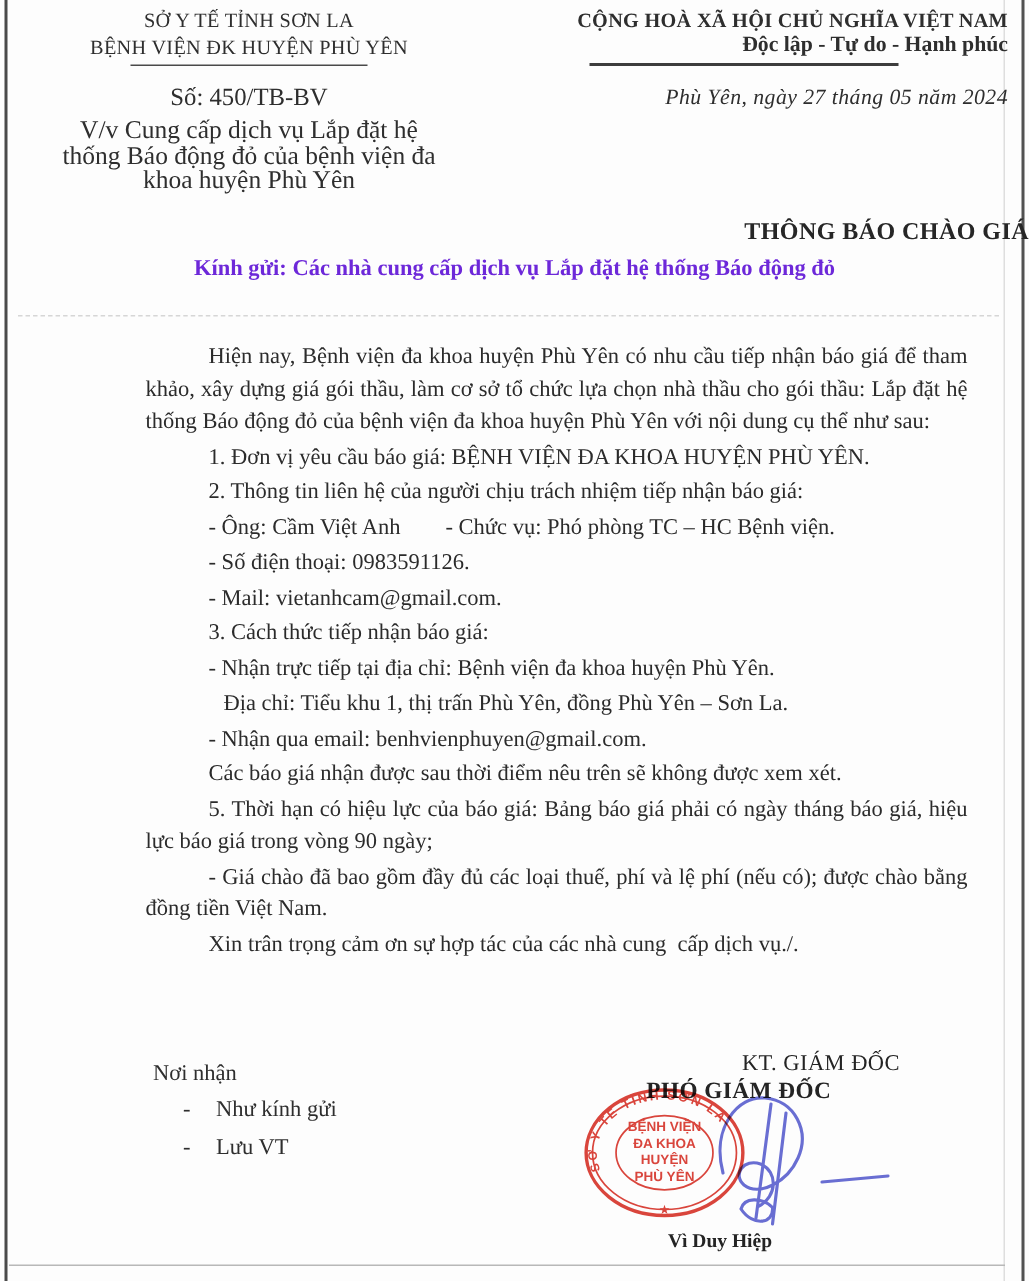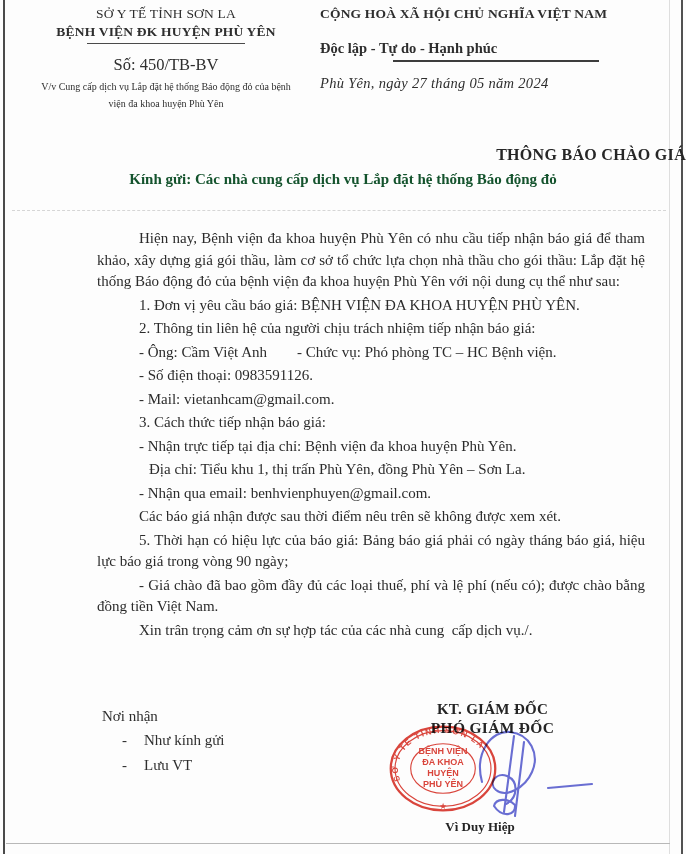--- a/index.html
+++ b/index.html
@@ -12,54 +12,54 @@
   
   .edge-left   { position:absolute; left:3px; top:0; width:2px; height:854px; background:#4a4a4a; }
   .edge-right  { position:absolute; left:681px; top:0; width:2px; height:854px; background:#515151; }
   .edge-fold   { position:absolute; left:669px; top:0; width:1px; height:854px; background:#dedede; }
   .edge-bottom { position:absolute; left:6px; top:843px; width:664px; height:1px; background:#b8b8b8; }
 
   
   .hdr { position:absolute; top:6px; left:12px; width:660px; display:flex; }
   .hdr-left { width:308px; text-align:center; }
   .hl1 { font-size:13.5px; letter-spacing:.2px; }
-  .hl2 { font-size:13.5px; font-weight:bold; margin-top:2px; letter-spacing:.2px; }
+  .hl2 { font-size:13.5px; font-weight:normal; margin-top:2px; letter-spacing:.2px; }
   .hl-rule { width:158px; height:1px; background:#4a4a4a; margin:3px auto 0; }
   .doc-no { font-size:16.5px; margin-top:11px; }
-  .subject { font-size:10px; line-height:16.5px; margin:4px auto 0; width:262px; }
-  .hdr-right { flex:1; text-align:left; }
+  .subject { font-size:17px; line-height:16.5px; margin:4px auto 0; width:262px; }
+  .hdr-right { flex:1; text-align:right; }
   .hr1 { font-size:13.5px; font-weight:bold; letter-spacing:.2px; }
-  .hr2 { font-size:14.5px; font-weight:bold; margin-top:18px; }
+  .hr2 { font-size:14.5px; font-weight:bold; margin-top:0; }
   .hr-rule { width:206px; height:1.5px; background:#3d3d3d; margin:3px auto 0; }
   .dateline { font-size:14.5px; font-style:italic; margin-top:13px; letter-spacing:.3px; }
 
   
   .title { position:absolute; top:146px; left:0; width:686px; text-align:right;
            font-size:16px; font-weight:bold; letter-spacing:.3px; color:#262626; }
   .salutation { position:absolute; top:171px; left:0; width:686px; text-align:center;
-                font-size:15px; font-weight:bold; color:#14532d; }
+                font-size:15px; font-weight:bold; color:#6d28d9; }
   .divider { position:absolute; top:210px; left:12px; width:654px; border-top:1px dashed #d6d6d6; }
 
   
   .body { position:absolute; top:228px; left:97px; width:548px;
           font-size:15px; line-height:21.5px; color:#2b2b2b; }
   .body p { margin:0 0 2px 0; }
   .just { text-align:justify; }
   .ind  { text-indent:42px; }
   .ind2 { text-indent:52px; }
   sup { font-size:9.5px; line-height:0; }
 
   
   .recips { position:absolute; left:102px; top:708px; font-size:15px; }
   .recips-label { font-weight:normal; }
   .recip-item { display:flex; margin-left:20px; margin-top:5px; line-height:20px; }
   .recip-item .dash { width:22px; }
 
   .sign-block { position:absolute; left:385px; top:701px; width:215px; text-align:center; color:#242424; }
-  .st1 { font-size:15px; font-weight:bold; letter-spacing:.3px; }
+  .st1 { font-size:15px; font-weight:normal; letter-spacing:.3px;text-align:right; }
   .st2 { font-size:15.5px; font-weight:bold; letter-spacing:.3px; margin-top:1px; }
   .signer-name { position:absolute; left:375px; top:819px; width:210px; text-align:center;
                  font-size:13px; font-weight:bold; color:#242424; }
 
   .stamp { position:absolute; left:386px; top:721px; width:114px; height:95px;
            mix-blend-mode:multiply; opacity:.92; }
   .signature { position:absolute; left:452px; top:722px; width:152px; height:108px;
                mix-blend-mode:multiply; opacity:.9; }
 </style>
 </head>

